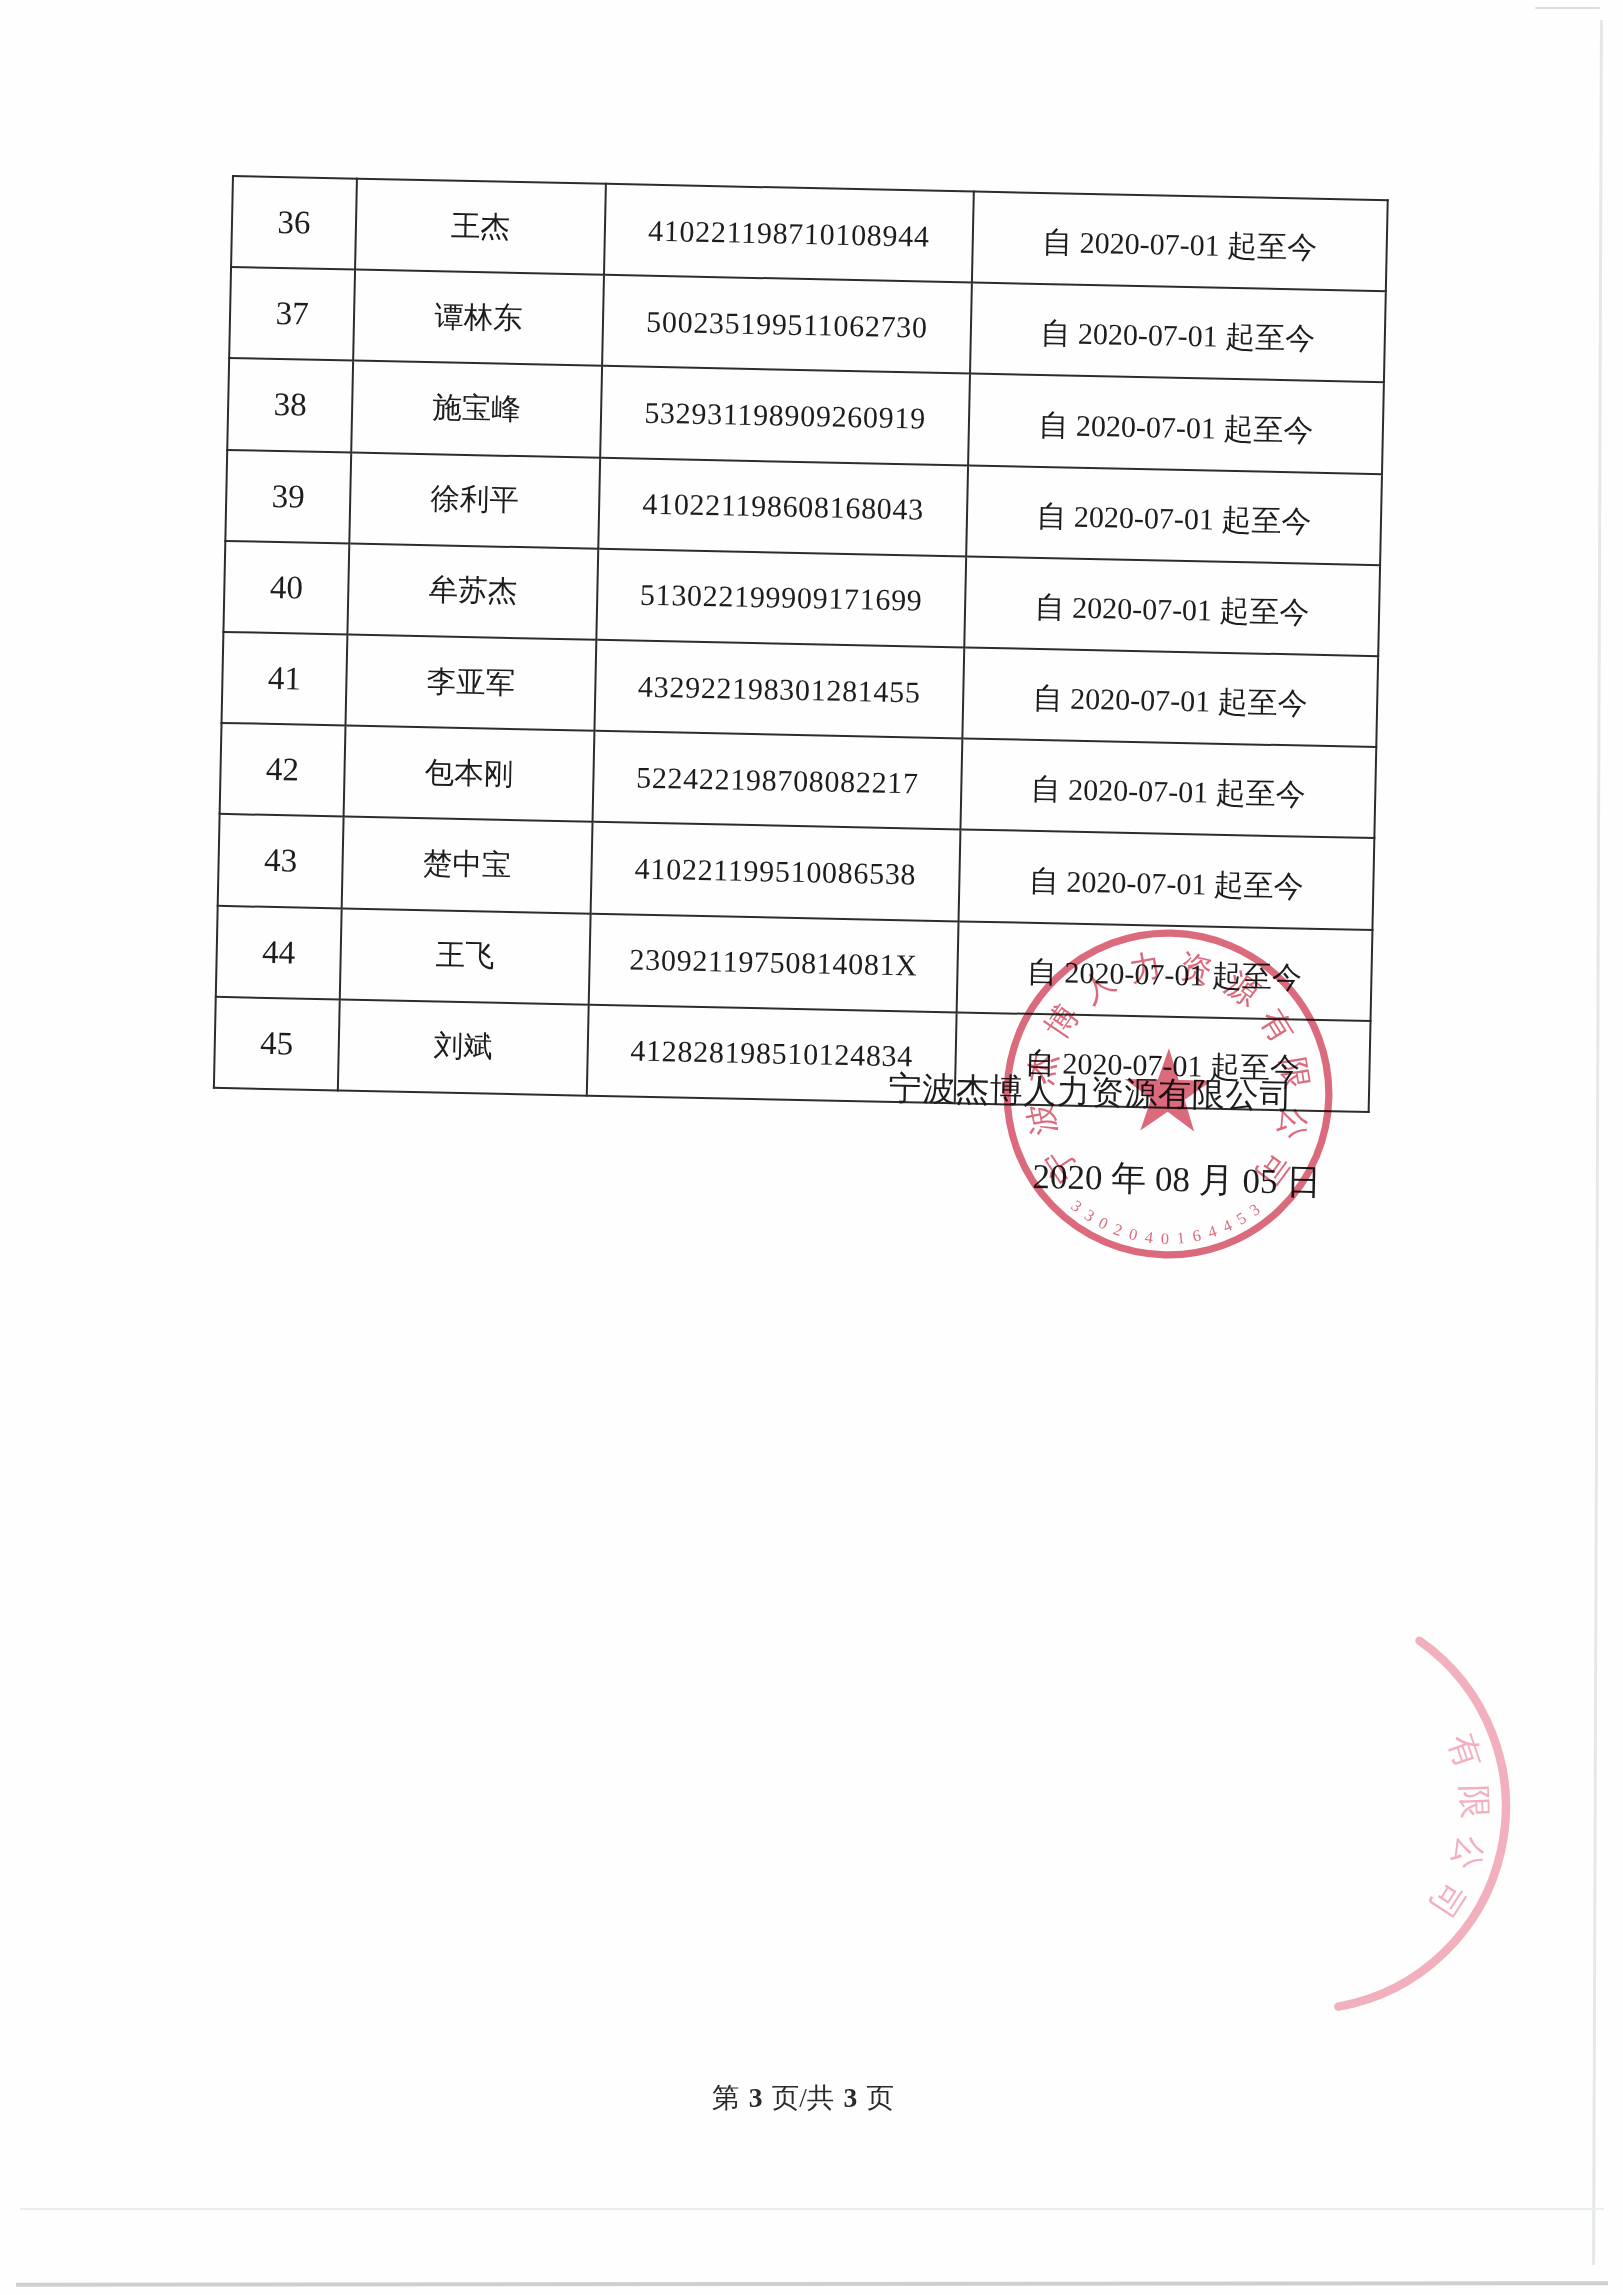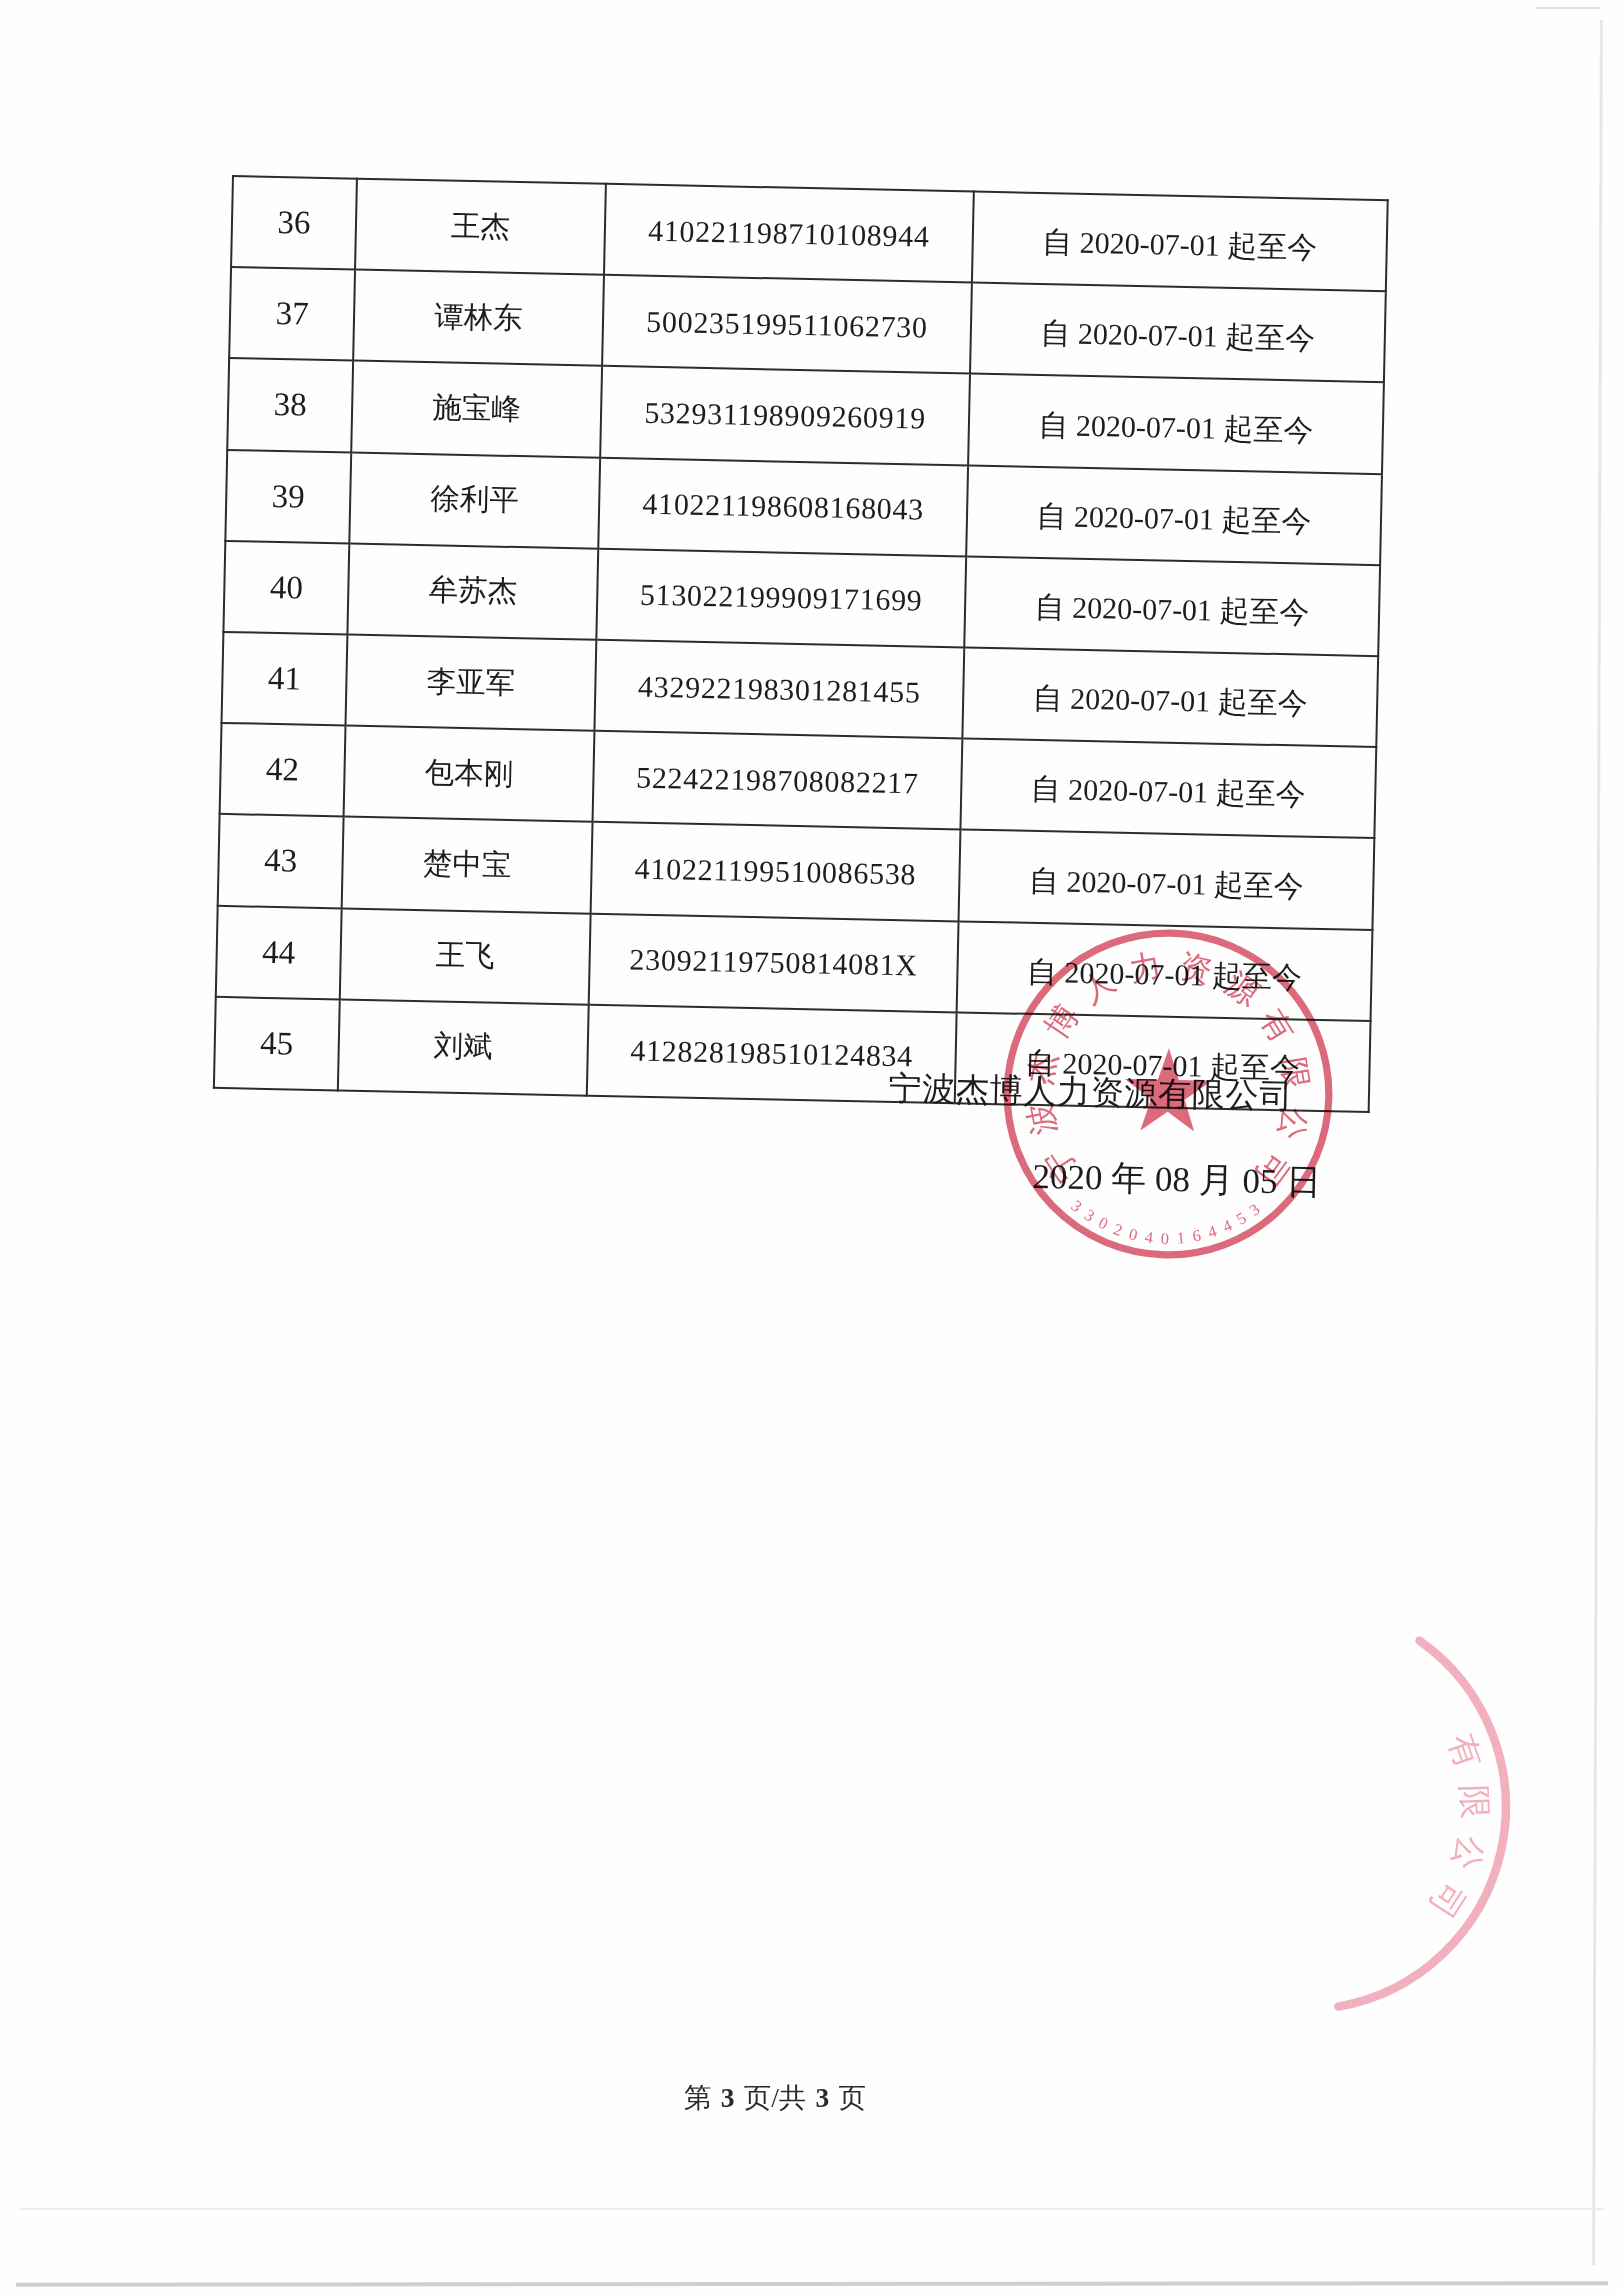--- a/index.html
+++ b/index.html
@@ -49,21 +49,21 @@
     position:absolute;left:998px;top:924px;width:340px;height:340px;
     opacity:.82;mix-blend-mode:multiply;
     transform:rotate(1.2deg);
   }
   .seal-partial{
     position:absolute;left:1087px;top:1591px;width:432px;height:432px;
     opacity:.72;mix-blend-mode:multiply;
   }
   
   .footer{
-    position:absolute;left:684px;top:2080px;
+    position:absolute;left:712px;top:2080px;
     font-size:27.5px;white-space:nowrap;color:#2a2a2a;
   }
   .footer span{display:inline-block;}
   .footer .num{font-weight:700;margin:0 9.2px;}
   
   .artifact{position:absolute;}
   .art-right{left:1596px;top:19.6px;width:2.6px;height:2245px;background:#e4e9e4;transform:rotate(.2deg);}
   .art-topright{left:1535px;top:6.5px;width:65px;height:2.6px;background:#dcdedc;border-radius:1.3px;}
   .art-bottom-faint{left:19.6px;top:2208px;width:1584px;height:2px;background:#eaeeea;}
   .art-bottom-edge{left:16.4px;top:2282px;width:1592px;height:3.9px;background:#ccd1cc;transform:rotate(-.06deg);}

